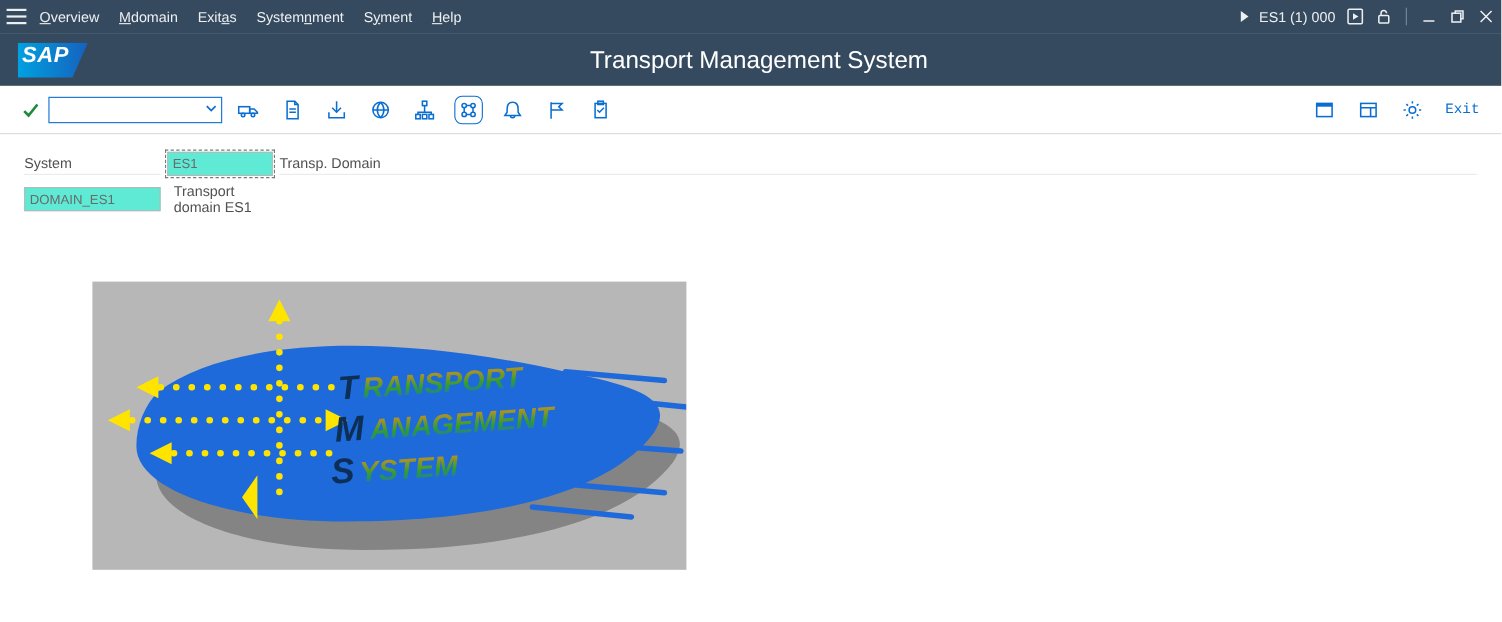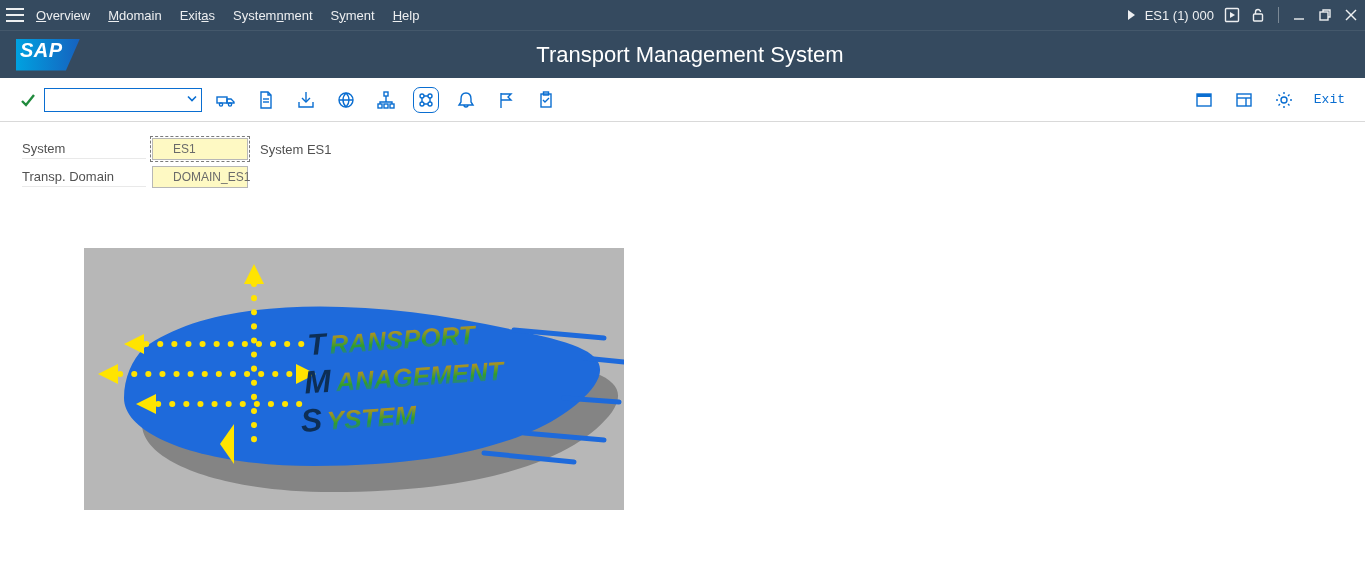--- a/index.html
+++ b/index.html
@@ -161,25 +161,25 @@
     margin-bottom: 6px;
   }
   .field-label {
     font-size: 13px;
     color: var(--sap-body-text);
     border-bottom: 1px solid #E9E9E9;
     padding: 2px 0;
   }
   .field-value {
     border: 1px solid var(--sap-field-border);
-    background: #fef9c3;
+    background: #5eead4;
     height: 22px;
     font-size: 12px;
     color: #6A6A6A;
-    padding: 0 20px;
+    padding: 0 4px;
     display: flex; align-items: center;
   }
   .field-value.focused {
     outline: 1px dashed #7A7A7A;
     outline-offset: 1px;
   }
   .field-desc {
     font-size: 13px;
     color: var(--sap-body-text);
     padding-left: 6px;
@@ -362,24 +362,24 @@
         </svg>
     </div>
     <span class="exit">Exit</span>
   </div>
 </div>
 
 <div class="content">
   <div class="field-grid">
     <div class="field-label">System</div>
     <div class="field-value focused">ES1</div>
-    <div class="field-desc">System ES1</div>
 
     <div class="field-label">Transp. Domain</div>
     <div class="field-value">DOMAIN_ES1</div>
+    <div class="field-desc">Transport domain ES1</div>
   </div>
 
   <div class="tms-graphic">
     <svg viewBox="0 0 540 262" width="540" height="262">
 
       <path d="M60 108 C130 56 280 56 430 90 C500 104 530 116 510 146 C480 186 400 226 230 226 C120 226 40 196 40 158 C40 138 48 120 60 108 Z" fill="rgba(0,0,0,0.28)" transform="translate(18,18)"></path>
 
       <path d="M60 100 C130 48 280 48 430 82 C500 96 530 108 510 138 C480 178 400 218 230 218 C120 218 40 188 40 150 C40 130 48 112 60 100 Z" fill="#1E6ADB"></path>
       <path d="M430 82 L520 90 M500 110 L540 114 M480 150 L535 154 M440 185 L520 192 M400 205 L490 214" stroke="#1E6ADB" stroke-width="5" fill="none" stroke-linecap="round"></path>
 

